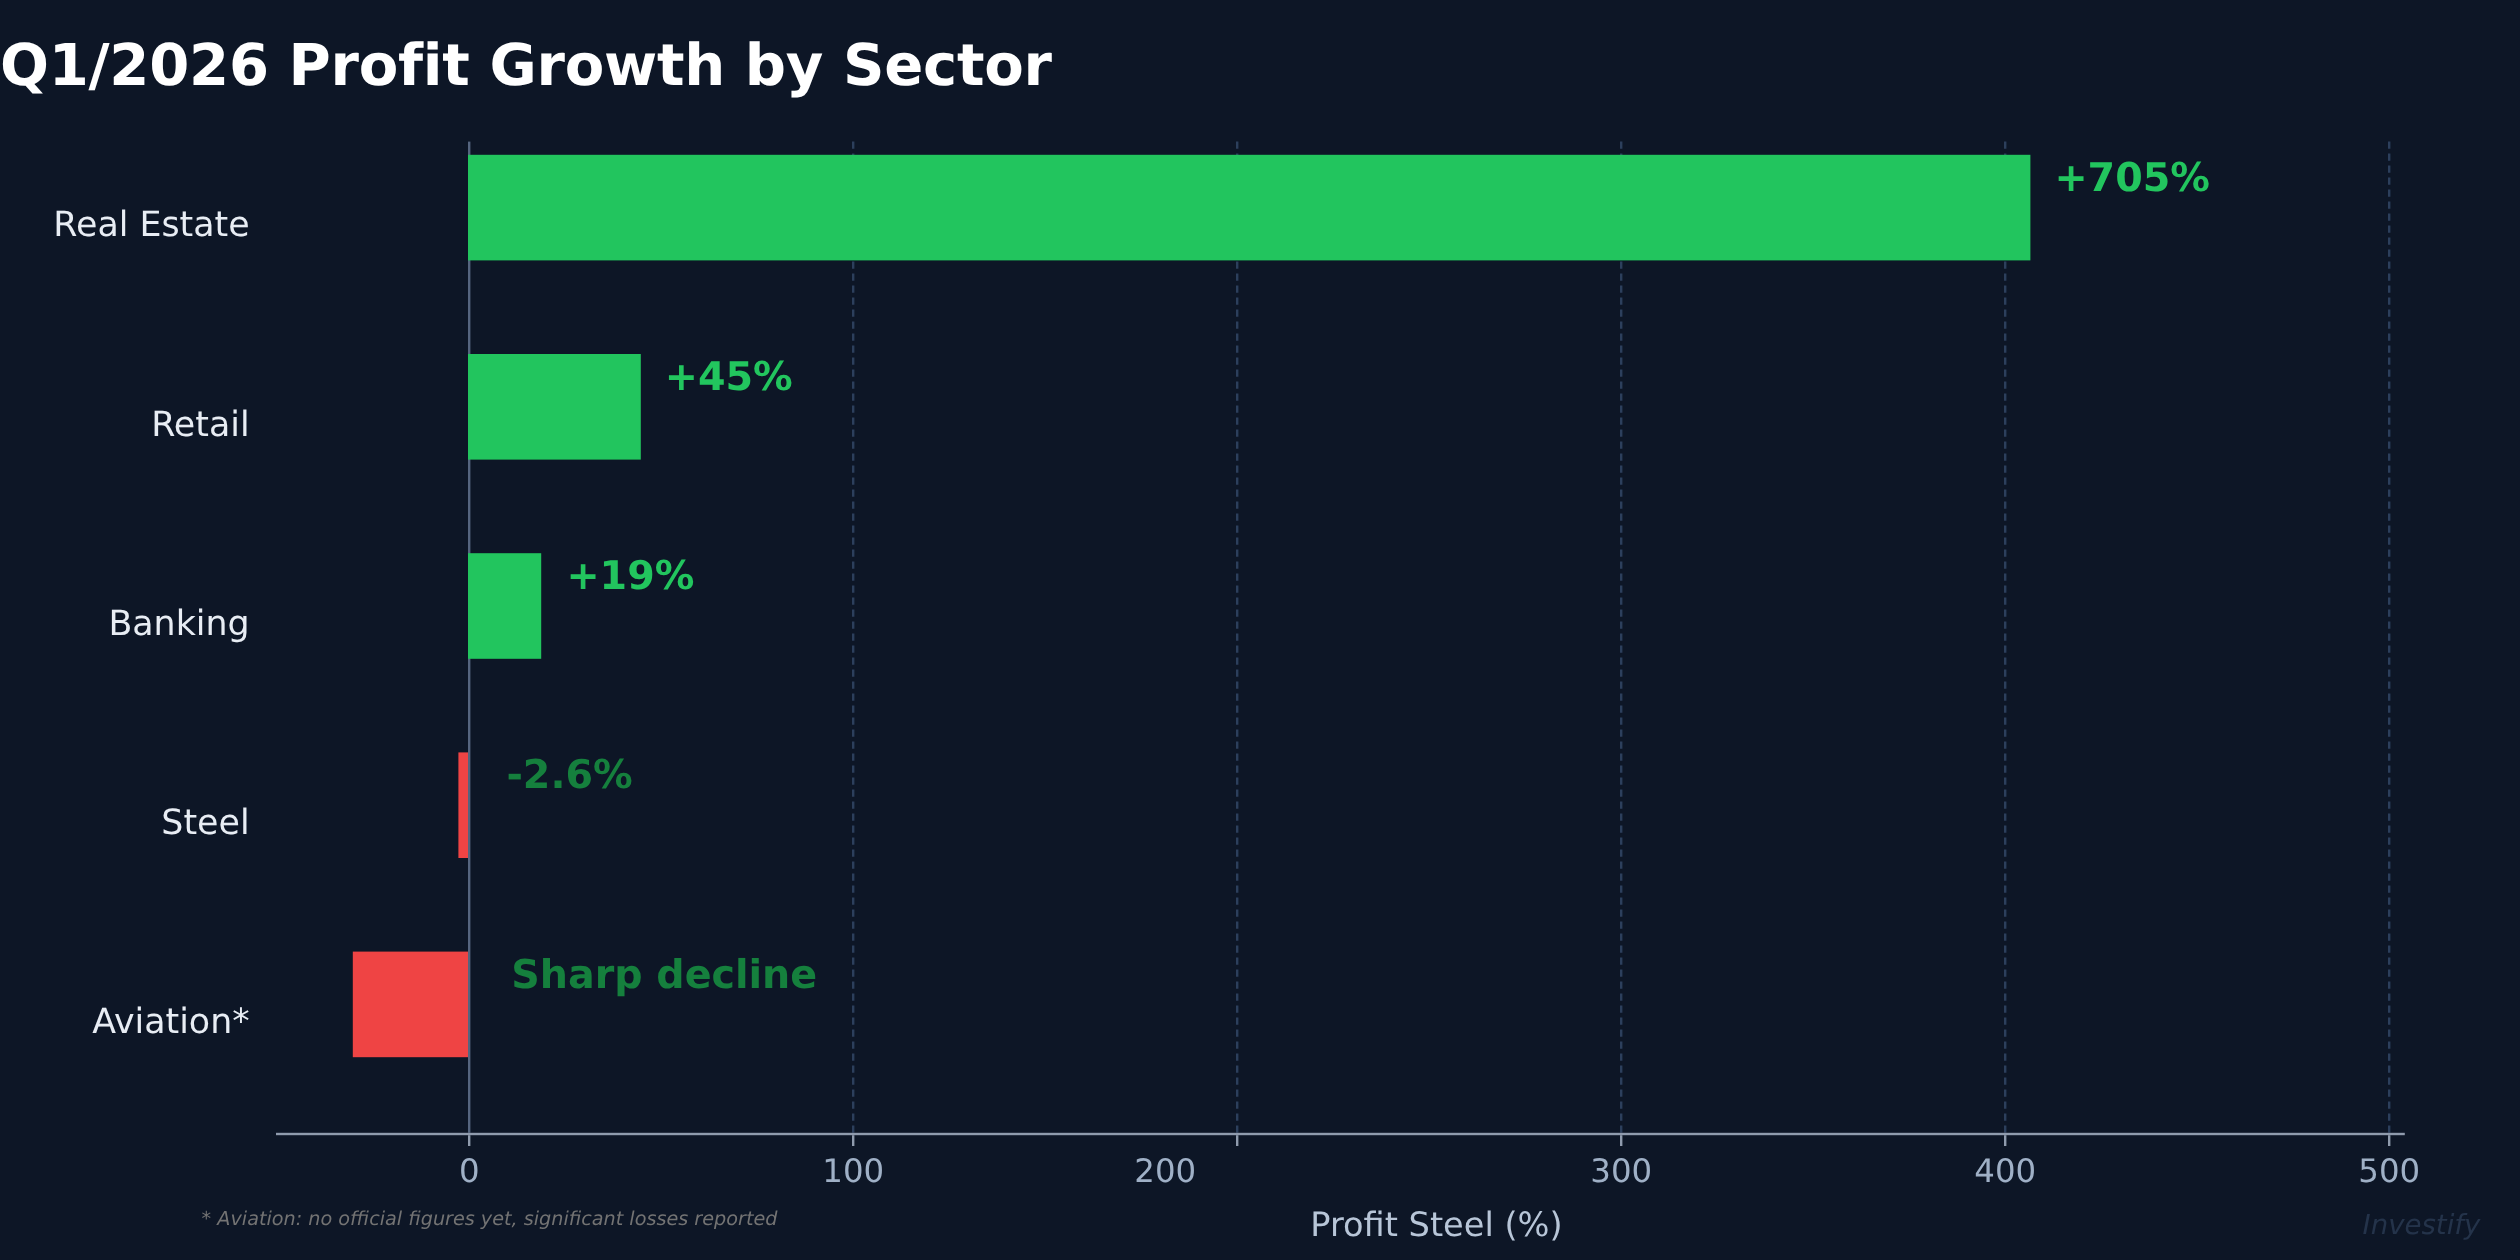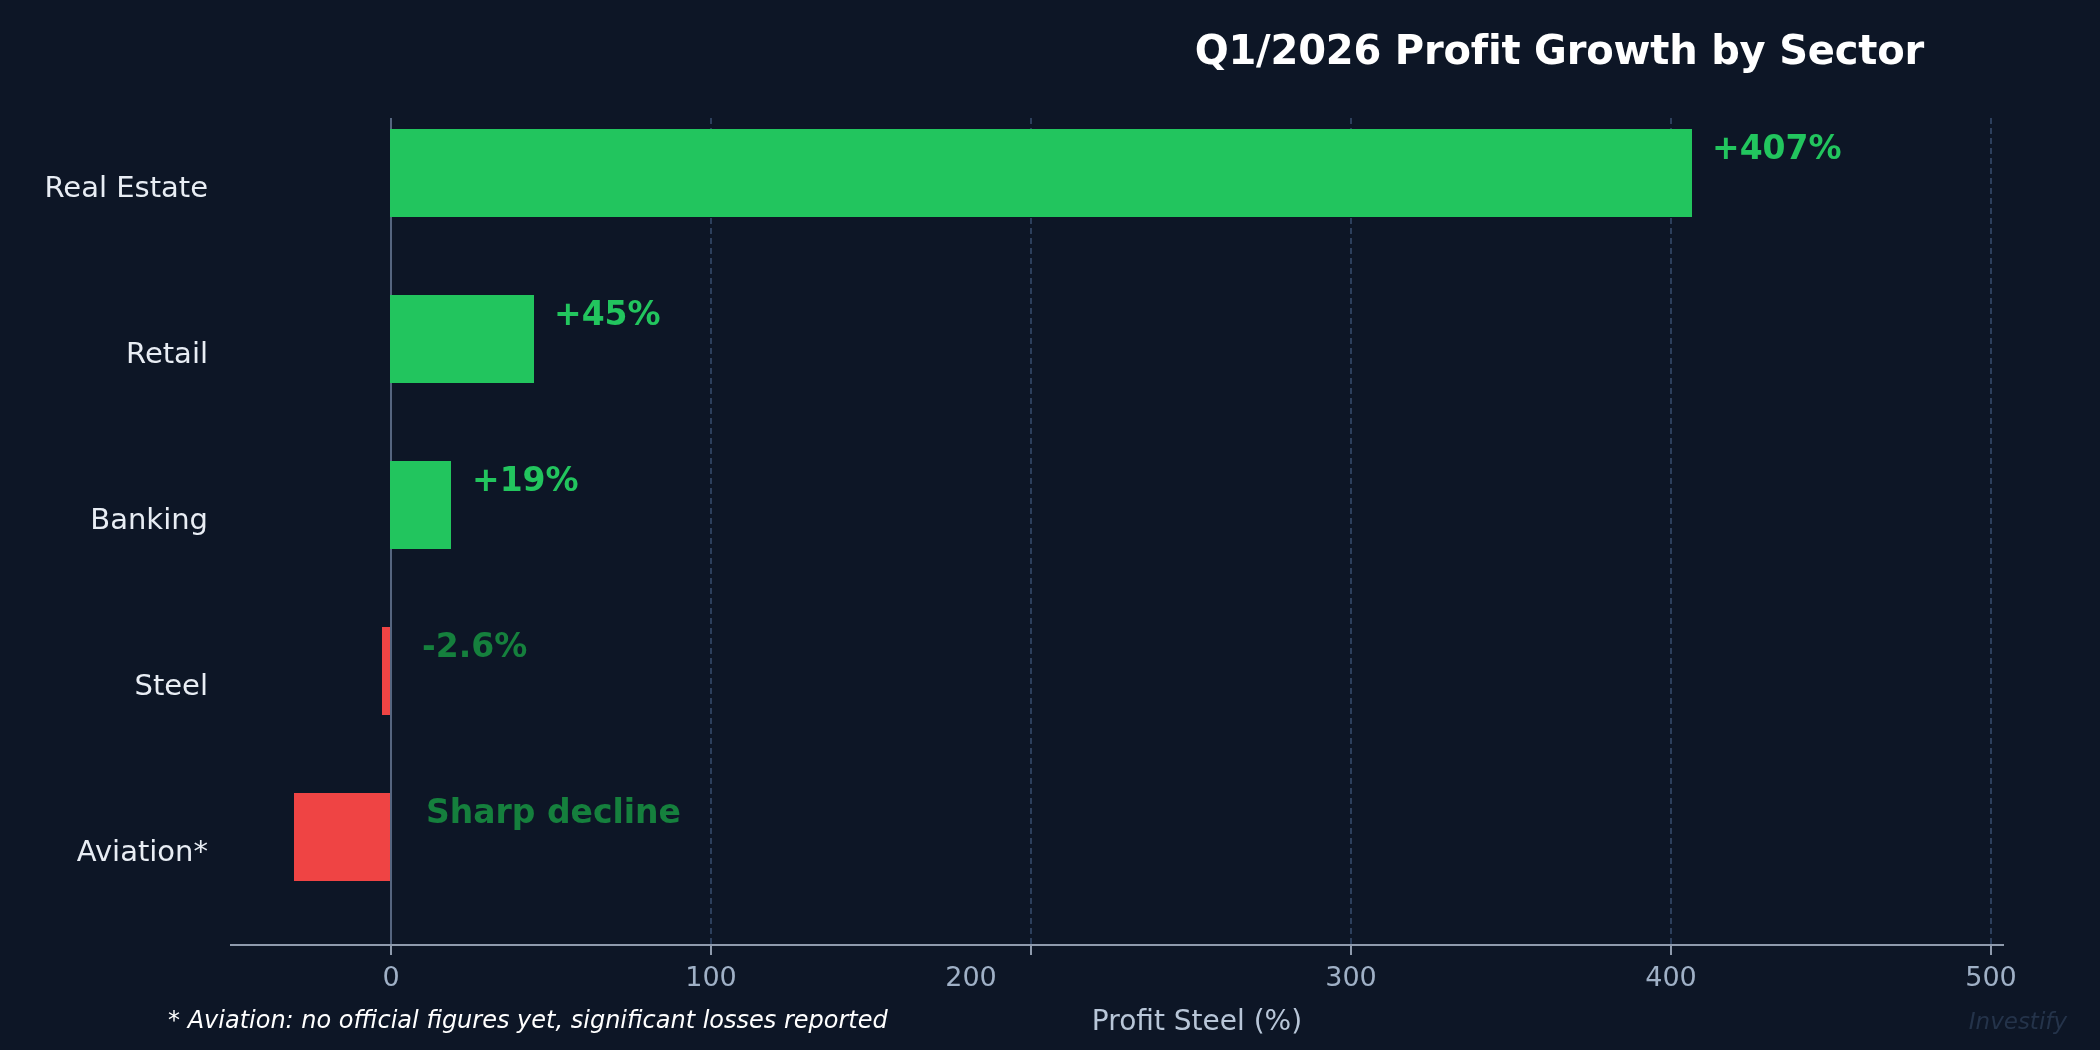--- a/index.html
+++ b/index.html
@@ -21,23 +21,23 @@
     height: 1050px;
     background: #0d1626;
   }
 
   
   #chart-title {
     position: absolute;
     left: 0;
     top: 27px;
     width: 1924px;
-    text-align: right;
-    font-family: "DejaVu Sans", sans-serif;
-    font-size: 40px;
+    text-align: left;
+    font-family: "DejaVu Sans", sans-serif;
+    font-size: 48px;
     font-weight: bold;
     color: #ffffff;
     letter-spacing: -0.2px;
   }
 
   
   #plot-area {
     position: absolute;
     left: 230px;
     top: 118px;
@@ -144,22 +144,22 @@
     line-height: 1;
   }
 
   
   #footnote {
     position: absolute;
     left: 168px;
     top: 1008px;
     font-family: "DejaVu Sans", sans-serif;
     font-style: italic;
-    font-size: 24px;
-    color: #ffffff;
+    font-size: 16px;
+    color: #737373;
     white-space: nowrap;
     line-height: 1;
   }
 
   #watermark {
     position: absolute;
     right: 33px;
     top: 1010px;
     font-family: "DejaVu Sans", sans-serif;
     font-style: italic;
@@ -194,21 +194,21 @@
 
     <div id="zero-line"></div>
 
     <div class="bar positive" style="left:160px; width:1302px; top:11px;"></div>
     <div class="bar positive" style="left:160px; width:144px;  top:177px;"></div>
     <div class="bar positive" style="left:160px; width:61px;   top:343px;"></div>
     <div class="bar negative" style="left:152px; width:8px;    top:509px;"></div>
     <div class="bar negative" style="left:64px;  width:96px;   top:675px;"></div>
   </div>
 
-  <div class="bar-label positive" style="left:1712px; top:131px;">+407%</div>
+  <div class="bar-label positive" style="left:1712px; top:131px;">+705%</div>
   <div class="bar-label positive" style="left:554px;  top:297px;">+45%</div>
   <div class="bar-label positive" style="left:472px;  top:463px;">+19%</div>
   <div class="bar-label negative" style="left:422px;  top:629px;">-2.6%</div>
   <div class="bar-label negative" style="left:426px;  top:795px;">Sharp decline</div>
 
   <div id="x-axis-line"></div>
 
   <div class="x-tick-mark" style="left:390px;"></div>
   <div class="x-tick-mark" style="left:710px;"></div>
   <div class="x-tick-mark" style="left:1030px;"></div>

